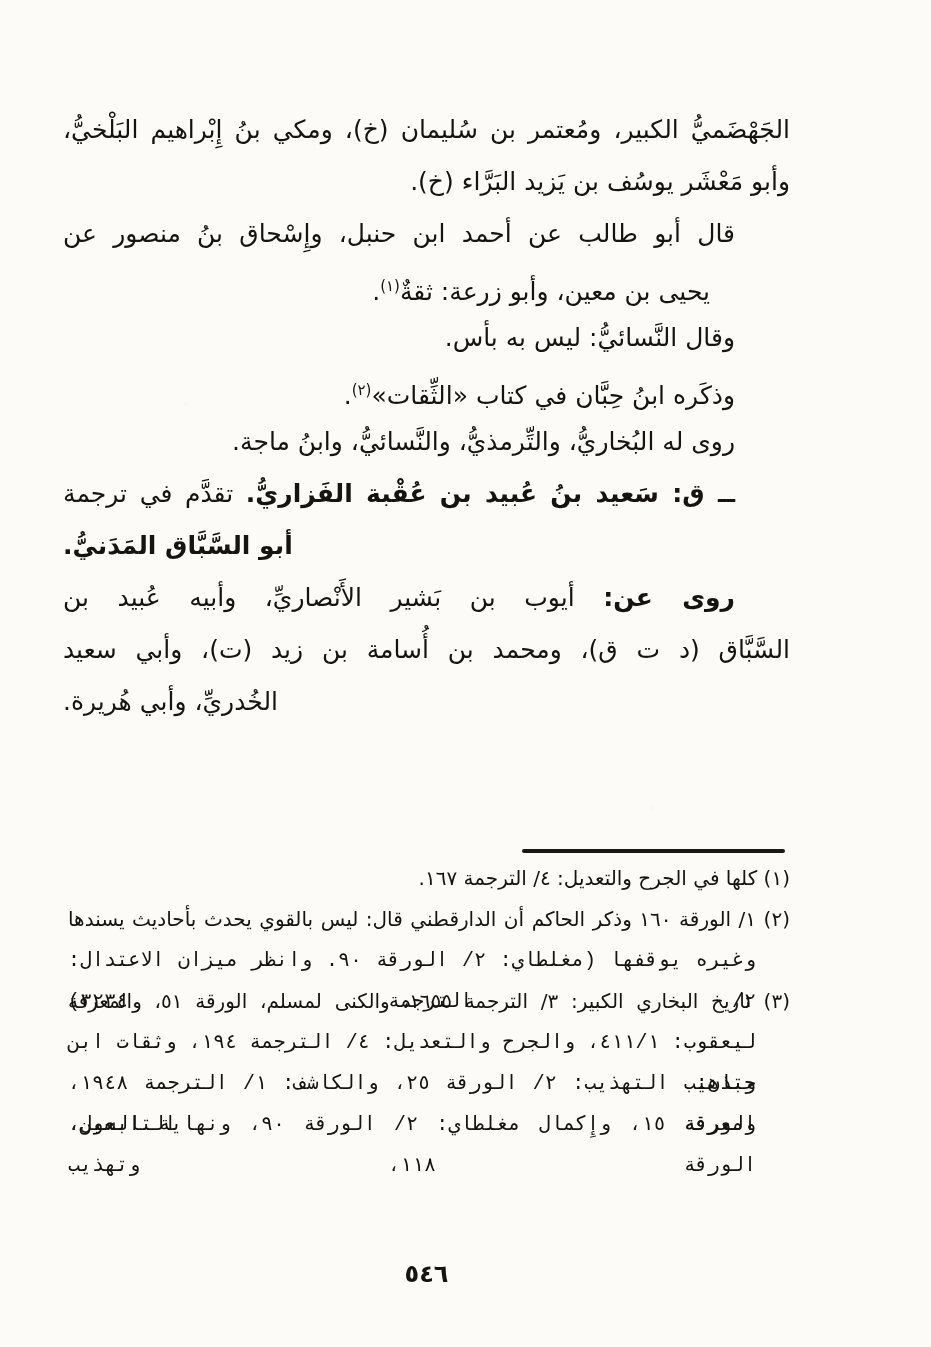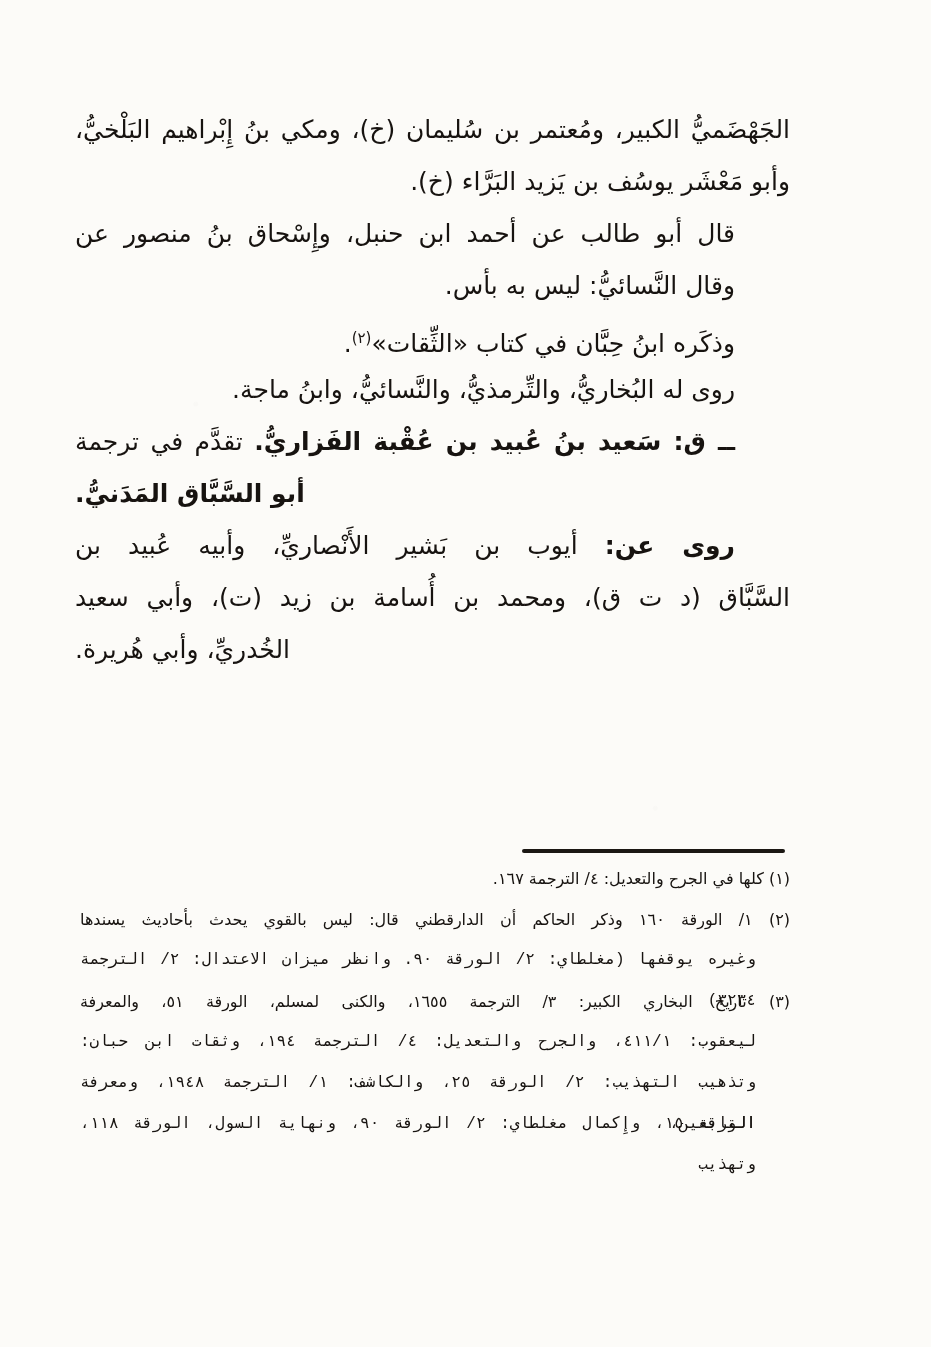--- a/index.html
+++ b/index.html
@@ -10,21 +10,20 @@
     color:#171310;
     overflow:hidden;
   }
   
   .page{
     position:absolute;inset:0;
     background:
       radial-gradient(circle at 20% 30%, rgba(0,0,0,0.012) 0 2px, transparent 3px),
       radial-gradient(circle at 70% 60%, rgba(0,0,0,0.012) 0 2px, transparent 3px),
       #fcfbf8;
-    margin-left: 12px;
   }
   .main-text{
     position:absolute;
     top:104px;right:141px;left:63px;
     font-size:25px;
     direction:rtl;
   }
   .line{
     height:52px;line-height:52px;
     white-space:normal;
@@ -46,21 +45,21 @@
   }
   .footnote-sep{
     position:absolute;
     top:849px;right:146px;
     width:263px;height:4px;
     background:#1b1713;border-radius:2px;
   }
   .footnotes{
     position:absolute;
     top:858px;right:141px;left:68px;
-    font-size:16px;
+    font-size:20px;
     direction:rtl;
   }
   .fline{
     height:41px;line-height:41px;
   }
   .hang{padding-right:34px;font-family:Liberation Mono, monospace;}
   .page-number{
     position:absolute;
     top:1260px;right:141px;left:63px;
     text-align:center;
@@ -70,20 +69,21 @@
 </style>
 </head>
 <body>
 
 <div class="page">
 
   <div class="main-text">
     <div class="line j">الجَهْضَميُّ الكبير، ومُعتمر بن سُليمان (خ)، ومكي بنُ إِبْراهيم البَلْخيُّ،</div>
     <div class="line r">وأبو مَعْشَر يوسُف بن يَزيد البَرَّاء (خ).</div>
     <div class="line j ind">قال أبو طالب عن أحمد ابن حنبل، وإِسْحاق بنُ منصور عن</div>
+    <div class="line r off80"><span>يحيى بن معين، وأبو زرعة: ثقةٌ</span><span class="ref">(١)</span><span>.</span></div>
     <div class="line r ind">وقال النَّسائيُّ: ليس به بأس.</div>
     <div class="line r ind"><span>وذكَره ابنُ حِبَّان في كتاب «الثِّقات»</span><span class="ref">(٢)</span><span>.</span></div>
     <div class="line r ind">روى له البُخاريُّ، والتِّرمذيُّ، والنَّسائيُّ، وابنُ ماجة.</div>
     <div class="line j ind"><b>ــ ق: سَعيد بنُ عُبيد بن عُقْبة الفَزاريُّ.</b> <span>تقدَّم في ترجمة</span></div>
     <div class="line l bold">أبو السَّبَّاق المَدَنيُّ.</div>
     <div class="line j ind"><b>روى عن:</b> <span>أيوب بن بَشير الأَنْصاريِّ، وأبيه عُبيد بن</span></div>
     <div class="line j">السَّبَّاق (د ت ق)، ومحمد بن أُسامة بن زيد (ت)، وأبي سعيد</div>
     <div class="line l">الخُدريِّ، وأبي هُريرة.</div>
   </div>
 
@@ -92,14 +92,15 @@
   <div class="footnotes">
     <div class="fline r">(١) كلها في الجرح والتعديل: ٤/ الترجمة ١٦٧.</div>
     <div class="fline j">(٢) ١/ الورقة ١٦٠ وذكر الحاكم أن الدارقطني قال: ليس بالقوي يحدث بأحاديث يسندها</div>
     <div class="fline j hang">وغيره يوقفها (مغلطاي: ٢/ الورقة ٩٠. وانظر ميزان الاعتدال: ٢/ الترجمة ٣٢٣٤)</div>
     <div class="fline j">(٣) تاريخ البخاري الكبير: ٣/ الترجمة ١٦٥٥، والكنى لمسلم، الورقة ٥١، والمعرفة</div>
     <div class="fline j hang">ليعقوب: ٤١١/١، والجرح والتعديل: ٤/ الترجمة ١٩٤، وثقات ابن حبان:</div>
     <div class="fline j hang">وتذهيب التهذيب: ٢/ الورقة ٢٥، والكاشف: ١/ الترجمة ١٩٤٨، ومعرفة التابعين،</div>
     <div class="fline j hang">الورقة ١٥، وإِكمال مغلطاي: ٢/ الورقة ٩٠، ونهاية السول، الورقة ١١٨، وتهذيب</div>
   </div>
 
+  <div class="page-number">٥٤٦</div>
 
 </div>
 
 </body></html>

